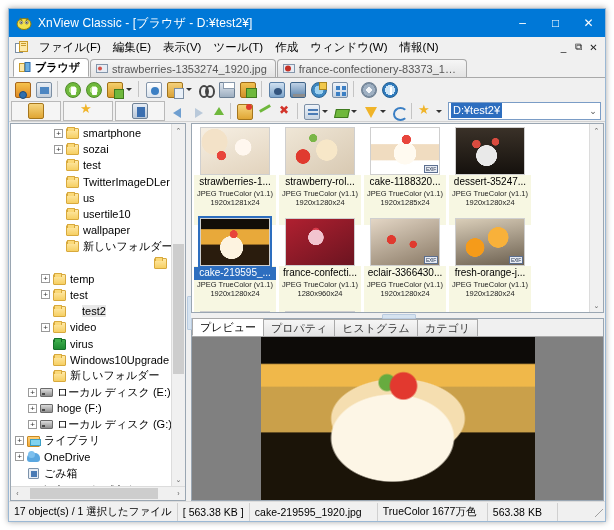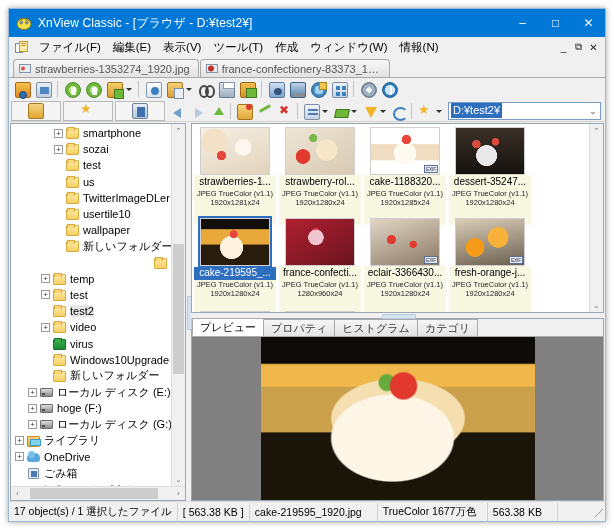--- a/index.html
+++ b/index.html
@@ -124,21 +124,21 @@
     position: relative; padding-right: 2px;
   }
   .tnode .exp {
     width: 9px; height: 9px; border: 1px solid #9a9a9a; background: #fff;
     font-size: 8px; line-height: 7px; text-align: center; color: #333;
     flex: 0 0 9px; margin-right: 3px;
   }
   .tnode .nexp { width: 9px; flex: 0 0 9px; margin-right: 3px; }
   .tnode .fico { width: 13px; height: 12px; flex: 0 0 13px; margin-right: 4px; position: relative; }
   .tnode .tlabel { overflow: hidden; text-overflow: ellipsis; }
-  .tnode.sel .tlabel { background: #e8e8e8; }
+  .tnode.sel .tlabel { background: #e8e8e8; margin-left: 12px; }
   .folder {
     position: absolute; left: 0; top: 1px; width: 13px; height: 11px;
     background: linear-gradient(180deg,#ffe9a8,#f6cf62);
     border: 1px solid #d8a93c; border-radius: 1px;
   }
   .folder::before {
     content:""; position:absolute; left:0; top:-2px; width:6px; height:3px;
     background:#fbd978; border:1px solid #d8a93c; border-bottom:none; border-radius:1px 1px 0 0;
   }
   .folder.green { background: linear-gradient(180deg,#3cae4b,#1e8c32); border-color:#17702a; }
@@ -390,20 +390,29 @@
     <span class="menu-item">ウィンドウ(W)</span>
     <span class="menu-item">情報(N)</span>
     <span class="mdi-btns">
       <span class="mdi-btn">_</span>
       <span class="mdi-btn">⧉</span>
       <span class="mdi-btn">✕</span>
     </span>
   </div>
 
   <div class="tabstrip">
+    <div class="tab active">
+      <span class="tab-ic">
+        <svg width="12" height="11" viewBox="0 0 12 11">
+          <rect x="0.5" y="1.5" width="5" height="8" fill="#fde9a8" stroke="#c99b2b"></rect>
+          <rect x="6" y="0.5" width="5" height="9" fill="#6fb0e0" stroke="#2f6fae"></rect>
+        </svg>
+      </span>
+      <span class="tab-label">ブラウザ</span>
+    </div>
     <div class="tab">
       <span class="tab-ic">
         <svg width="12" height="11" viewBox="0 0 12 11">
           <rect x="0.5" y="1.5" width="11" height="8" fill="#e7ecf3" stroke="#8496ab"></rect>
           <circle cx="4" cy="5.5" r="2" fill="#d6534a"></circle>
         </svg>
       </span>
       <span class="tab-label">strawberries-1353274_1920.jpg</span>
     </div>
     <div class="tab">
@@ -553,28 +562,28 @@
             <span class="fico">
               <i class="folder"></i>
             </span>
             <span class="tlabel">test</span>
           </div>
           <div class="tnode" style="padding-left: 43px;">
             <span class="nexp"></span>
             <span class="fico">
               <i class="folder"></i>
             </span>
+            <span class="tlabel">TwitterImageDLer</span>
+          </div>
+          <div class="tnode" style="padding-left: 43px;">
+            <span class="nexp"></span>
+            <span class="fico">
+              <i class="folder"></i>
+            </span>
             <span class="tlabel">us</span>
-          </div>
-          <div class="tnode" style="padding-left: 43px;">
-            <span class="nexp"></span>
-            <span class="fico">
-              <i class="folder"></i>
-            </span>
-            <span class="tlabel">TwitterImageDLer</span>
           </div>
           <div class="tnode" style="padding-left: 43px;">
             <span class="nexp"></span>
             <span class="fico">
               <i class="folder"></i>
             </span>
             <span class="tlabel">usertile10</span>
           </div>
           <div class="tnode" style="padding-left: 43px;">
             <span class="nexp"></span>

